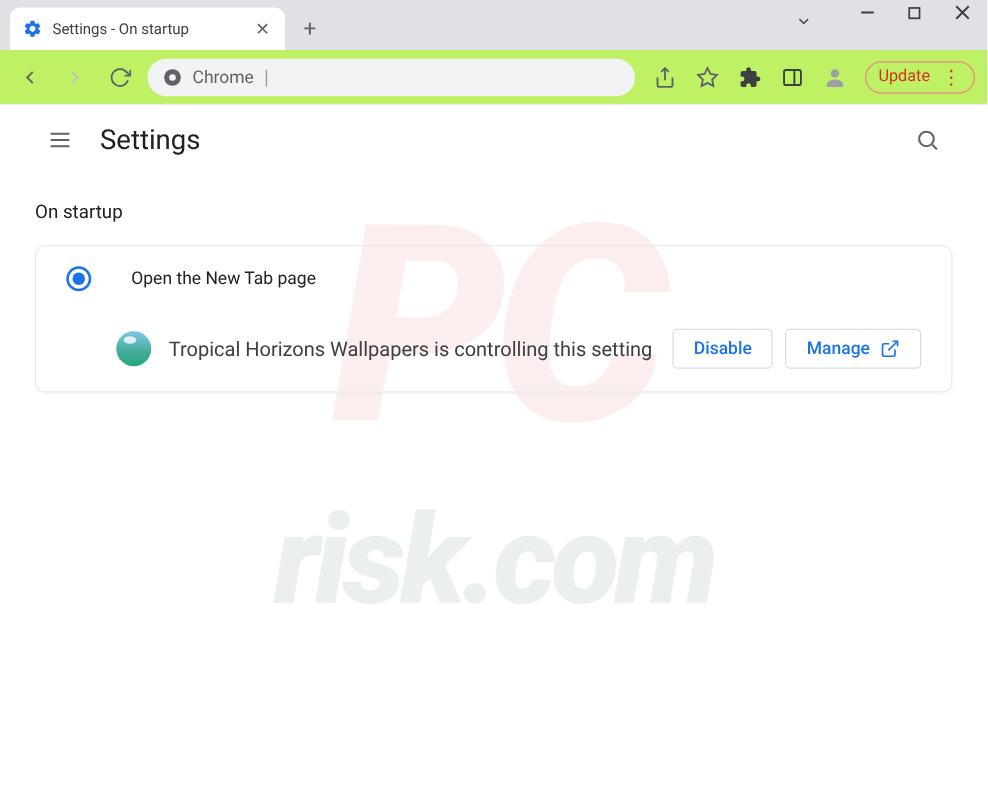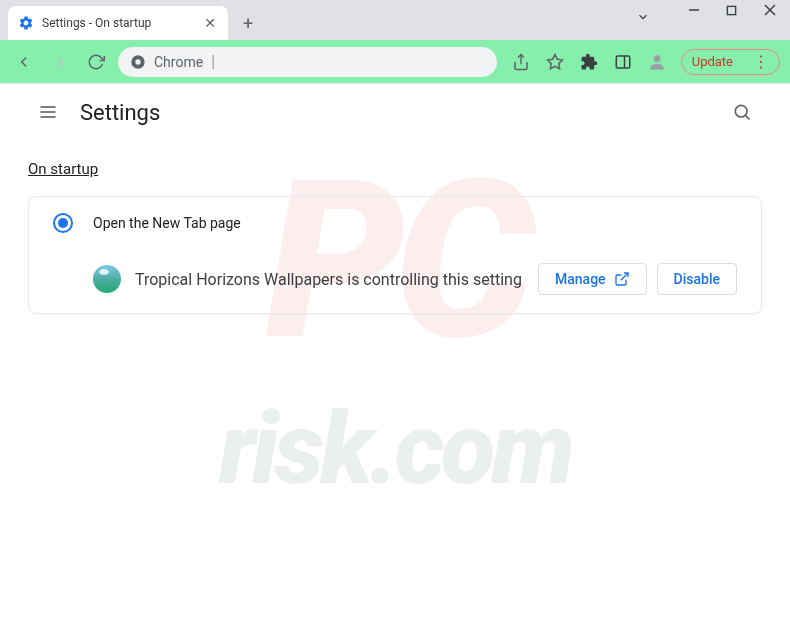--- a/index.html
+++ b/index.html
@@ -19,43 +19,43 @@
 .tab { background: #fff; height: 34px; margin-left: 8px; border-radius: 8px 8px 0 0; display: flex; align-items: center; padding: 4px 10px; min-width: 220px; gap: 8px; }
 .tab-icon { width: 16px; height: 16px; display: flex; align-items: center; justify-content: center; }
 .tab-title { font-size: 12px; color: #3c4043; flex: 1; white-space: nowrap; overflow: hidden; }
 .tab-close { width: 16px; height: 16px; display: flex; align-items: center; justify-content: center; color: #5f6368; font-size: 14px; cursor: pointer; }
 .new-tab { width: 28px; height: 28px; display: flex; align-items: center; justify-content: center; color: #5f6368; font-size: 18px; margin-left: 6px; margin-bottom: 3px; cursor: pointer; }
 .win-controls { position: absolute; right: 6px; top: 4px; display: flex; gap: 18px; align-items: center; }
 .win-controls span { font-size: 14px; color: #3c4043; cursor: pointer; width: 20px; text-align: center; }
 .win-chevron { position: absolute; right: 140px; top: 10px; color: #3c4043; font-size: 14px; }
 
 
-.urlbar { height: 44px; background: #86efac; border-bottom: 1px solid #e8eaed; display: flex; align-items: center; padding: 0 10px; gap: 8px; position: relative; z-index: 1; }
+.urlbar { height: 44px; background: #bef264; border-bottom: 1px solid #e8eaed; display: flex; align-items: center; padding: 0 10px; gap: 8px; position: relative; z-index: 1; }
 .nav-btn { width: 28px; height: 28px; display: flex; align-items: center; justify-content: center; color: #5f6368; cursor: pointer; border-radius: 50%; }
 .nav-btn.disabled { color: #bdc1c6; }
 .omnibox { flex: 1; height: 30px; background: #f1f3f4; border-radius: 15px; display: flex; align-items: center; padding: 0 12px; gap: 8px; }
 .omni-prefix { color: #5f6368; font-size: 14px; }
 .omni-sep { color: #9aa0a6; }
 .omni-path { color: #202124; font-size: 14px; }
 .right-icons { display: flex; gap: 14px; align-items: center; padding: 0 6px; }
 .right-icons span { width: 20px; height: 20px; display: flex; align-items: center; justify-content: center; color: #5f6368; cursor: pointer; }
-.update-btn { border: 1px solid #ea8b8b; color: #d93025; border-radius: 16px; padding: 4px 10px; font-size: 13px; display: flex; align-items: center; gap: 20px; cursor: pointer; }
+.update-btn { border: 1px solid #ea8b8b; color: #d93025; border-radius: 16px; padding: 4px 10px; font-size: 13px; display: flex; align-items: center; gap: 9px; cursor: pointer; }
 .update-btn .dots { color: #d93025; font-size: 16px; line-height: 1; }
 
 
 .settings-header { height: 56px; display: flex; align-items: center; padding: 0 36px; gap: 20px; position: relative; z-index: 1; }
 .hamburger { width: 24px; height: 24px; display: flex; align-items: center; justify-content: center; color: #5f6368; cursor: pointer; }
 .settings-title { font-size: 22px; color: #202124; font-weight: 400; }
 .search-btn { margin-left: auto; width: 24px; height: 24px; display: flex; align-items: center; justify-content: center; color: #5f6368; cursor: pointer; }
 
 
 .content { padding: 20px 28px; position: relative; z-index: 1; }
-.section-title { font-size: 15px; color: #202124; margin-bottom: 18px; text-decoration: underline; }
+.section-title { font-size: 15px; color: #202124; margin-bottom: 18px; }
 .card { border: 1px solid #e8eaed; border-radius: 8px; background: rgba(255,255,255,0); box-shadow: 0 1px 2px rgba(0,0,0,0.04); }
-.card-row { display: flex; align-items: center; padding: 16px 24px; gap: 20px; }
+.card-row { display: flex; align-items: center; padding: 16px 24px; gap: 32px; }
 .radio { width: 20px; height: 20px; border: 2px solid #5f6368; border-radius: 50%; display: flex; align-items: center; justify-content: center; flex-shrink: 0; }
 .radio.selected { border-color: #1a73e8; }
 .radio.selected::after { content: ''; width: 10px; height: 10px; background: #1a73e8; border-radius: 50%; }
 .row-label { font-size: 14px; color: #202124; }
 .extension-row { display: flex; align-items: center; padding: 14px 24px 18px 64px; gap: 14px; }
 .ext-icon { width: 28px; height: 28px; border-radius: 50%; background: linear-gradient(to bottom, #7ec8e3 0%, #4a9 60%, #2a7 100%); flex-shrink: 0; position: relative; overflow: hidden; }
 .ext-icon::before { content:''; position:absolute; top:4px; left:6px; width:10px; height:6px; background:#fff; border-radius:50%; opacity:0.8; }
 .ext-text { font-size: 16px; color: #3c4043; flex: 1; }
 .ext-buttons { display: flex; gap: 10px; }
 .outline-btn { border: 1px solid #dadce0; background: #fff; color: #1a73e8; font-size: 14px; padding: 7px 16px; border-radius: 4px; cursor: pointer; display: flex; align-items: center; gap: 8px; font-weight: 500; }
@@ -193,26 +193,26 @@
   <div class="card">
     <div class="card-row">
       <div class="radio selected"></div>
       <div class="row-label">Open the New Tab page</div>
     </div>
     <div class="extension-row">
       <div class="ext-icon"></div>
       <div class="ext-text">Tropical Horizons Wallpapers is controlling this setting</div>
       <div class="ext-buttons">
         <button class="outline-btn">
+          <span>Disable</span>
+        </button>
+        <button class="outline-btn">
           <span>Manage</span>
           <svg viewBox="0 0 24 24" fill="none" stroke="#1a73e8" stroke-width="2">
               <path d="M18 13v6a2 2 0 0 1-2 2H5a2 2 0 0 1-2-2V8a2 2 0 0 1 2-2h6"></path>
               <polyline points="15 3 21 3 21 9"></polyline>
               <line x1="10" y1="14" x2="21" y2="3"></line>
             </svg>
         </button>
-        <button class="outline-btn">
-          <span>Disable</span>
-        </button>
       </div>
     </div>
   </div>
 </div>
 
 </body></html>

